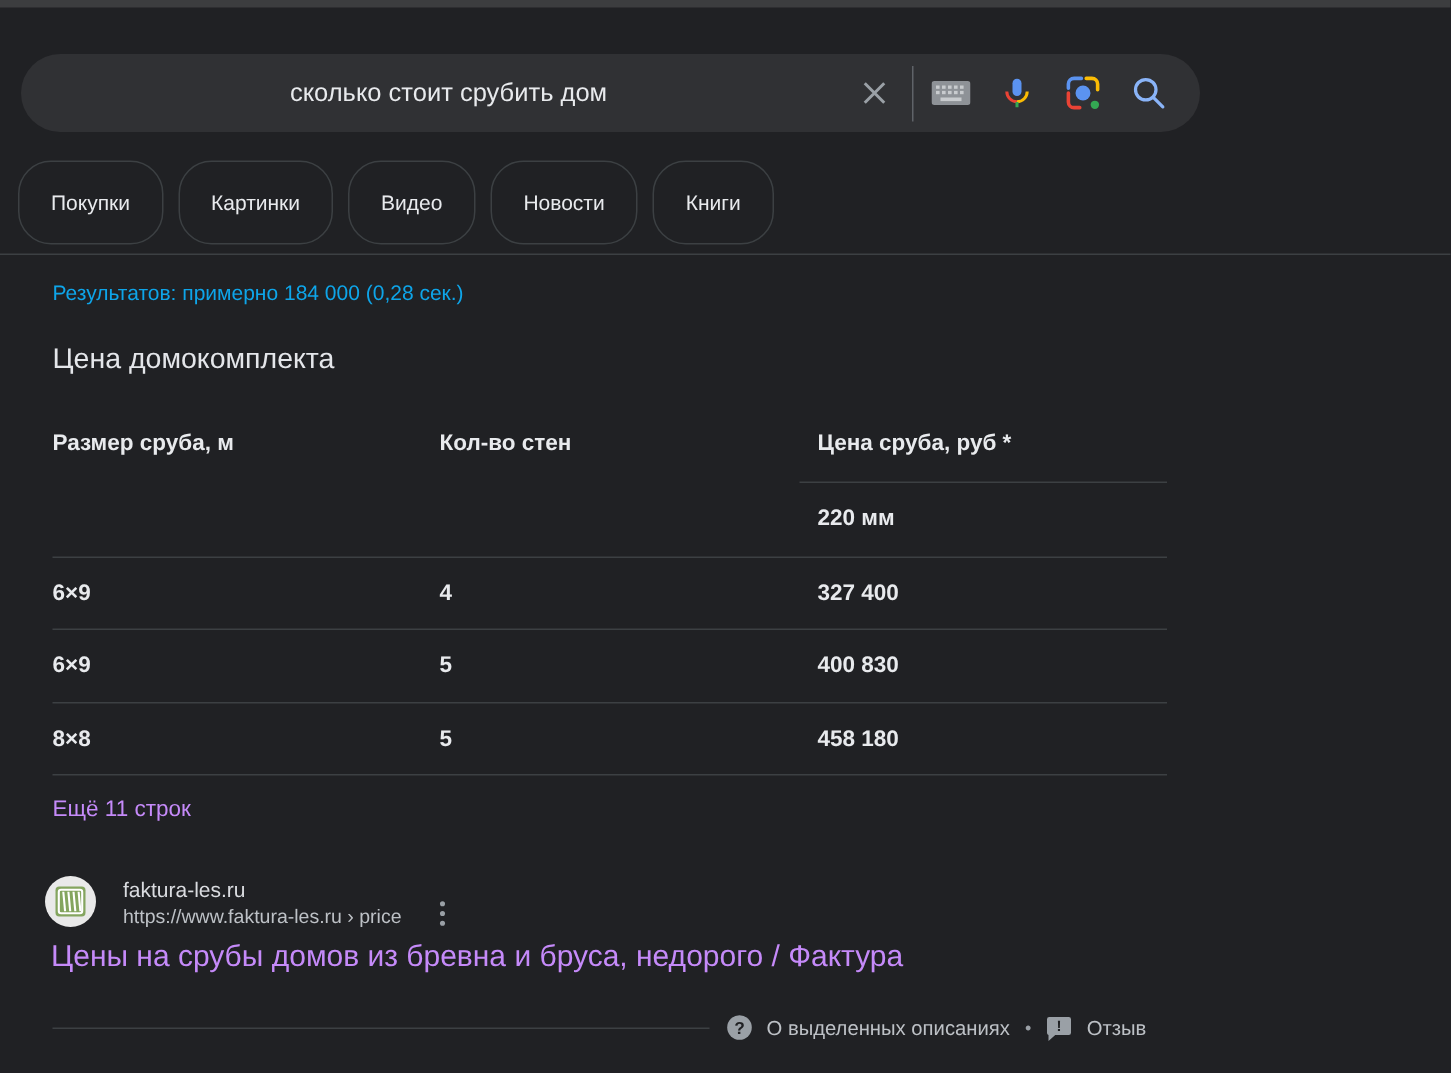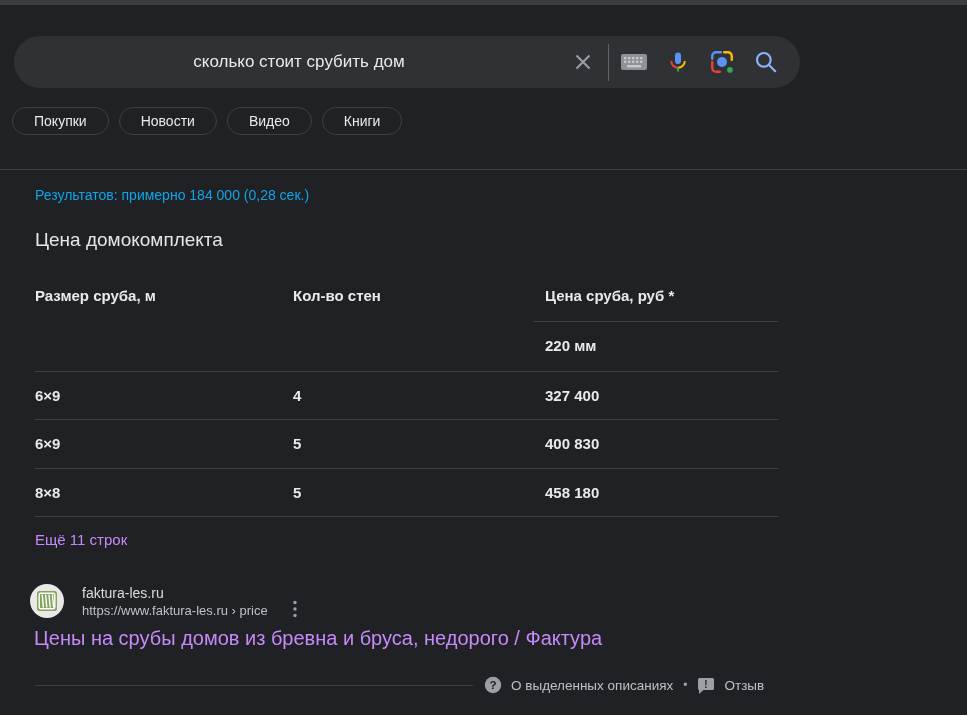--- a/index.html
+++ b/index.html
@@ -22,21 +22,21 @@
     margin-left:23px; flex:1; font-size:17px; color:#e8eaed;
     white-space:nowrap; overflow:hidden;text-align:center;
   }
   .search-icons { display:flex; align-items:center; margin-right:12px; }
   .icon-btn { width:44px; height:44px; display:flex; align-items:center; justify-content:center; cursor:pointer; }
   .vsep { width:1px; height:37px; background:#5f6368; margin:0 3px; }
 
   
   .chips { position:absolute; left:12px; top:107px; display:flex; gap:10px; }
   .chip {
-    height:28px; padding:0 21px; border:1px solid #3c4043; border-radius:22px;
+    height:56px; padding:0 21px; border:1px solid #3c4043; border-radius:22px;
     display:flex; align-items:center; font-size:14px; color:#e8eaed;
     background:#202124; cursor:pointer; white-space:nowrap;
   }
   .header-divider { position:absolute; left:0; top:169px; width:967px; height:1px; background:#3c4043; }
 
   
   .stats { position:absolute; left:35px; top:187px; font-size:14px; color:#0ea5e9; }
   .snippet-heading { position:absolute; left:35px; top:229px; font-size:19px; color:#e4e6ea; font-weight:400;text-align:right; }
 
   .price-table { position:absolute; left:35px; top:287px; width:743px; height:232px; }
@@ -114,22 +114,23 @@
       <svg width="26" height="26" viewBox="0 0 24 24">
         <circle cx="10" cy="10" r="6.3" stroke="#8ab4f8" stroke-width="2" fill="none"></circle>
         <line x1="14.8" y1="14.8" x2="20.5" y2="20.5" stroke="#8ab4f8" stroke-width="2" stroke-linecap="round"></line>
       </svg>
     </div>
   </div>
 </div>
 
 <div class="chips">
   <div class="chip">Покупки</div>
+  <div class="chip">Картинки</div>
+  <div class="chip">Видео</div>
   <div class="chip">Новости</div>
-  <div class="chip">Видео</div>
   <div class="chip">Книги</div>
 </div>
 
 <div class="header-divider"></div>
 
 <div class="stats">Результатов: примерно 184 000 (0,28 сек.)</div>
 
 <div class="snippet-heading">Цена домокомплекта</div>
 
 <div class="price-table">

